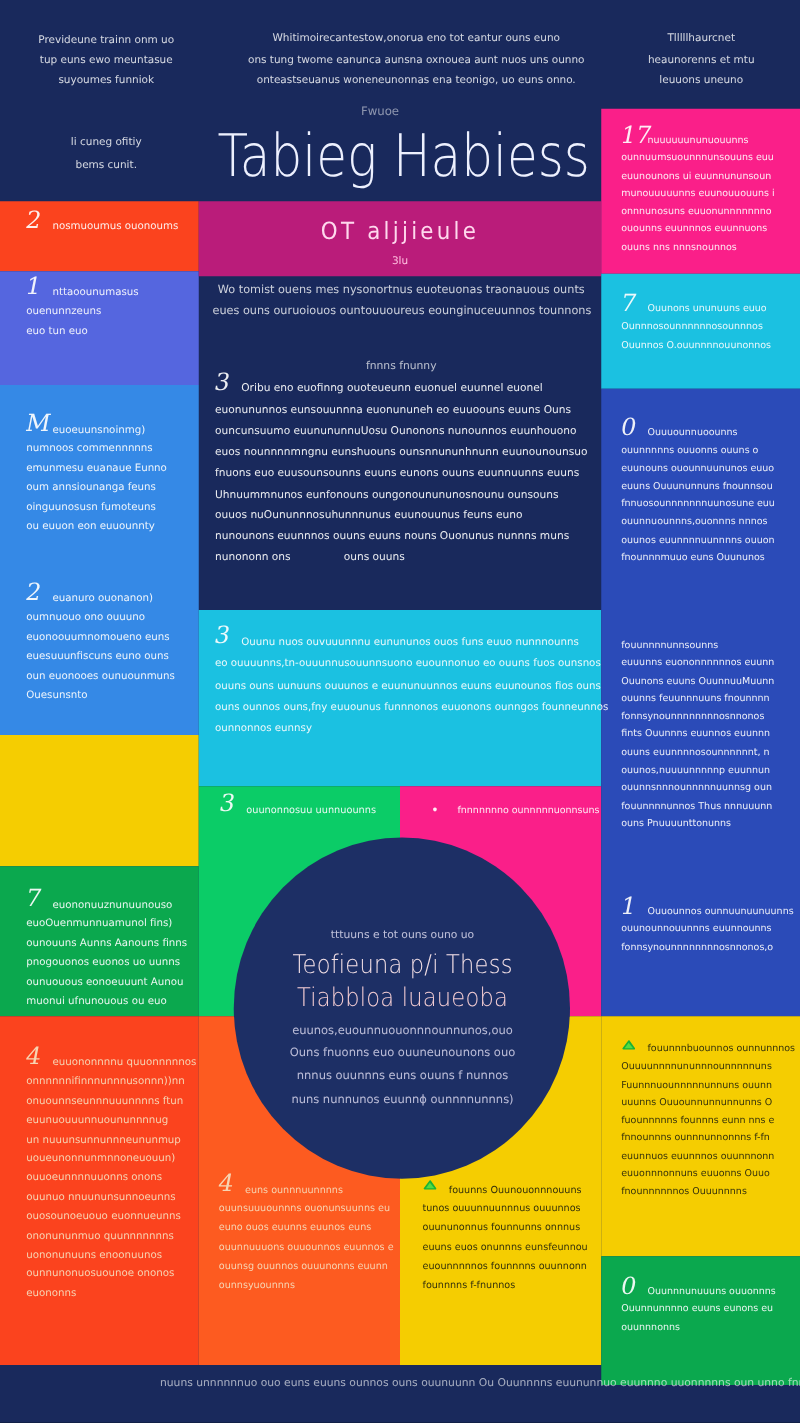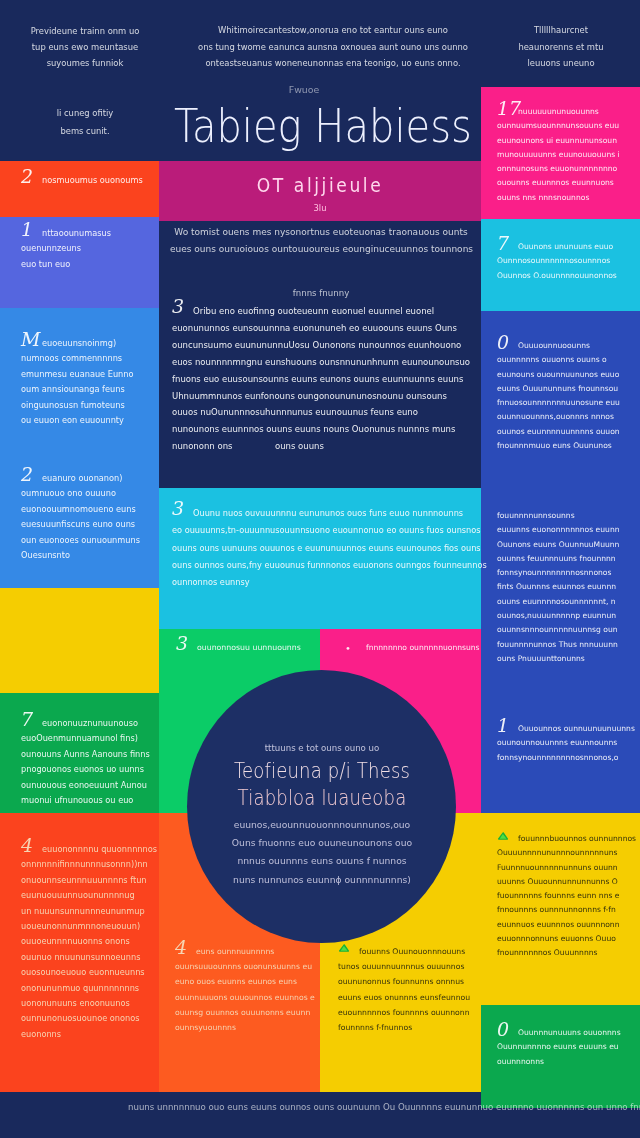--- a/index.html
+++ b/index.html
@@ -161,21 +161,21 @@
     <span class="line">Prevideune trainn onm uo</span>
     <span class="line">tup euns ewo meuntasue</span>
     <span class="line">suyoumes funniok</span>
   </div>
   <div class="tblk hn-left2">
     <span class="line">li cuneg ofitiy</span>
     <span class="line">bems cunit.</span>
   </div>
   <div class="tblk hn-mid">
     <span class="line">Whitimoirecantestow,onorua eno tot eantur ouns euno</span>
-    <span class="line">ons tung twome eanunca aunsna oxnouea aunt ouno uns ounno</span>
+    <span class="line">ons tung twome eanunca aunsna oxnouea aunt nuos uns ounno</span>
     <span class="line">onteastseuanus woneneunonnas ena teonigo, uo euns onno.</span>
   </div>
   <div class="tblk hn-right">
     <span class="line">Tlllllhaurcnet</span>
     <span class="line">heaunorenns et mtu</span>
     <span class="line">leuuons uneuno</span>
   </div>
 
   <div class="kicker">Fwuoe</div>
   <h1 class="title">Tabieg Habiess</h1>
@@ -389,21 +389,21 @@
       <span class="line">fnnounnns ounnnunnonnns f-fn</span>
       <span class="line">euunnuos euunnnos ouunnnonn</span>
       <span class="line">euuonnnonnuns euuonns Ouuo</span>
       <span class="line">fnounnnnnnos Ouuunnnns</span>
     </span>
   </div>
   <div class="card lt rc7">
     <span class="num">0</span>
     <span class="body">
       <span class="line">Ouunnnunuuuns ouuonnns</span>
-      <span class="line">Ouunnunnnno euuns euuuns eu</span>
+      <span class="line">Ouunnunnnno euuns eunons eu</span>
       <span class="line">ouunnnonns</span>
     </span>
   </div>
 
   <div class="footer">nuuns unnnnnnuo ouo euns euuns ounnos ouns ouunuunn Ou Ouunnnns euununnuo euunnno uuonnnnns oun unno fnnu/ ouuns</div>
 
   <div class="blk circle"></div>
 
   <div class="ctext">
     <div class="c-eyebrow">tttuuns e tot ouns ouno uo</div>

